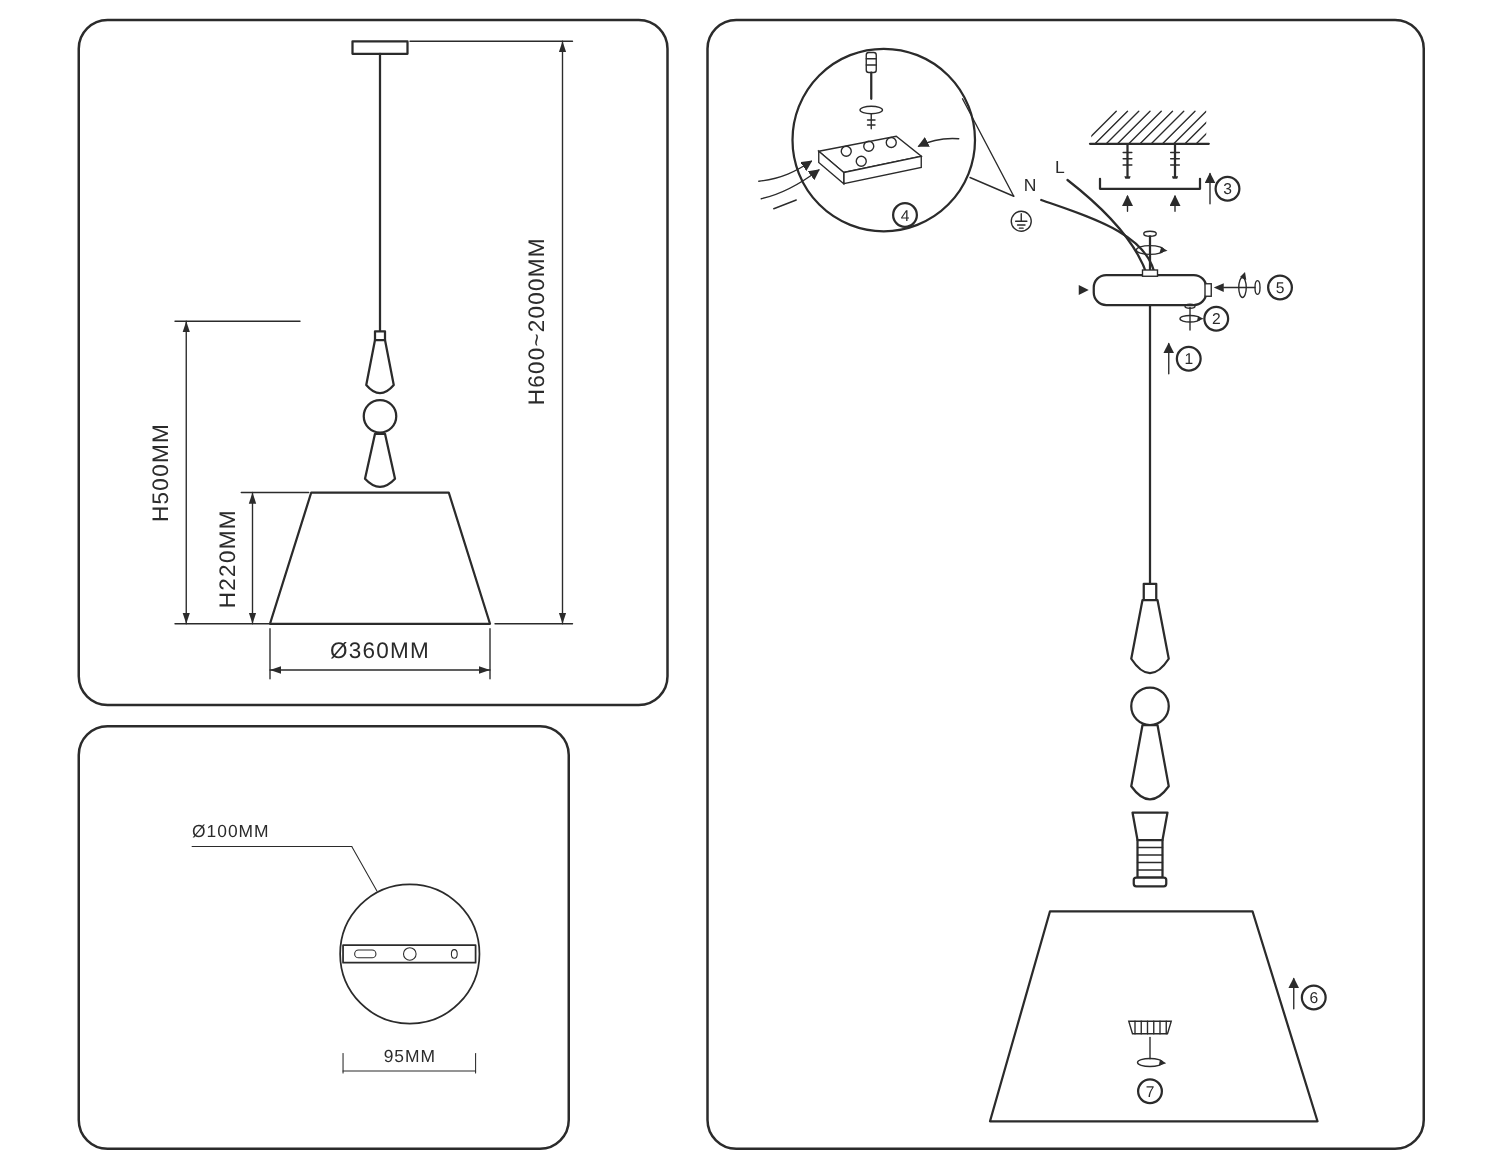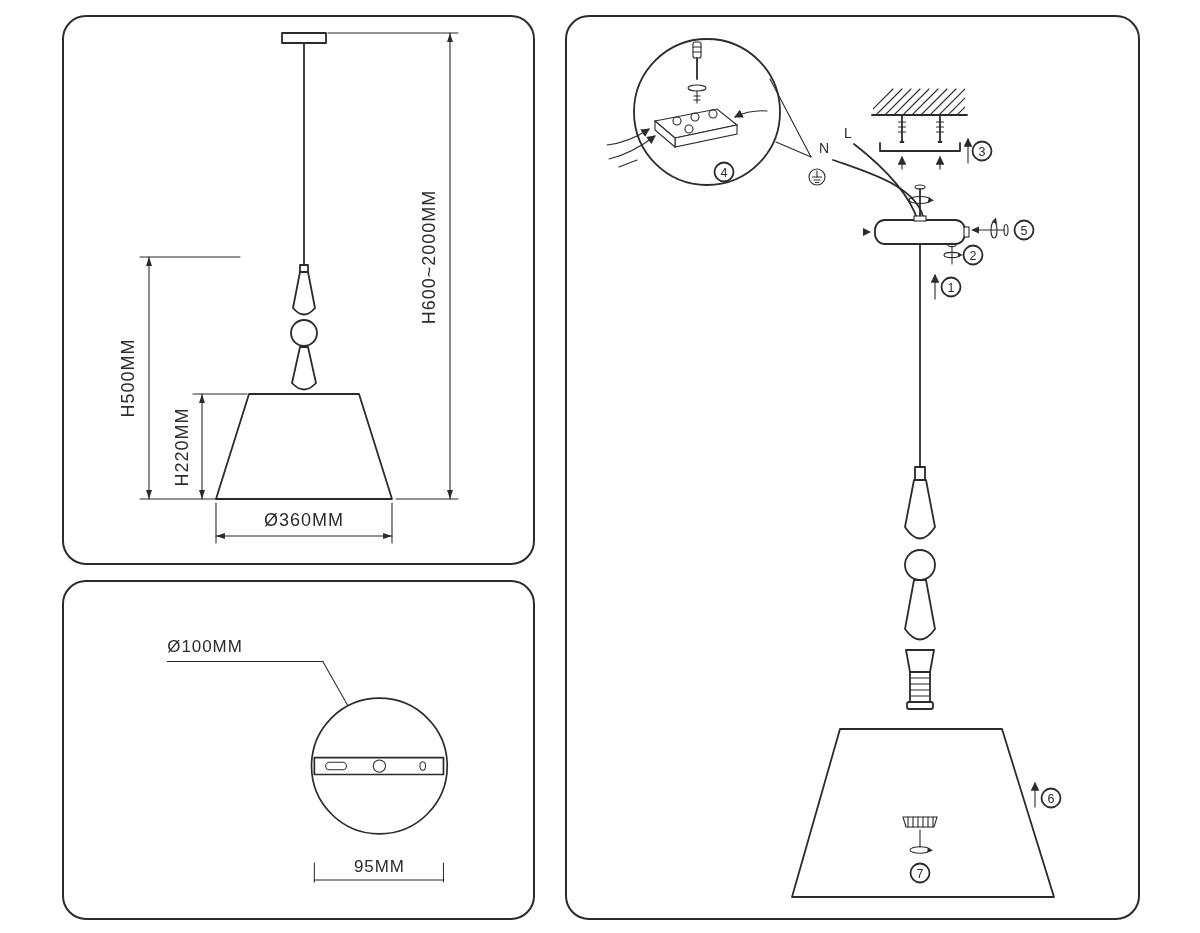--- a/index.html
+++ b/index.html
@@ -1,19 +1,19 @@
 <!DOCTYPE html>
 <html><head>
 <meta charset="utf-8">
 <style>
   html,body{margin:0;padding:0;background:#ffffff;}
   body{width:1200px;height:933px;position:relative;font-family:"Liberation Sans",sans-serif;}
   .panel{position:absolute;background:#fff;border:2px solid #2b2b2b;border-radius:24px;box-sizing:border-box;}
   #panel-dimensions{left:62px;top:15px;width:473px;height:550px;}
-  #panel-canopy{left:62px;top:580px;width:473px;height:340px;padding-left:27px;}
+  #panel-canopy{left:62px;top:580px;width:394px;height:340px;padding-left:27px;}
   #panel-assembly{left:565px;top:15px;width:575px;height:905px;}
   svg{display:block;width:100%;height:100%;}
   .ln{stroke:#2b2b2b;fill:none;stroke-width:1.8;stroke-linecap:round;stroke-linejoin:round;}
   .thin{stroke:#2b2b2b;fill:none;stroke-width:1.1;stroke-linecap:round;}
   .fillw{fill:#ffffff;}
   .solid{fill:#2b2b2b;stroke:none;}
   text{fill:#2b2b2b;font-family:"Liberation Sans",sans-serif;font-size:18px;letter-spacing:1px;}
   text.small{font-size:14px;letter-spacing:0;}
   text.stepnum{font-size:12.5px;letter-spacing:0;}
 </style>

